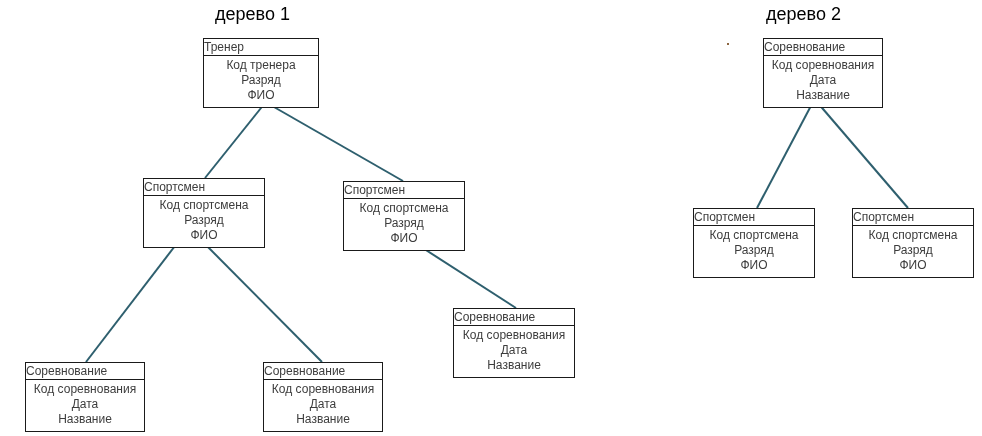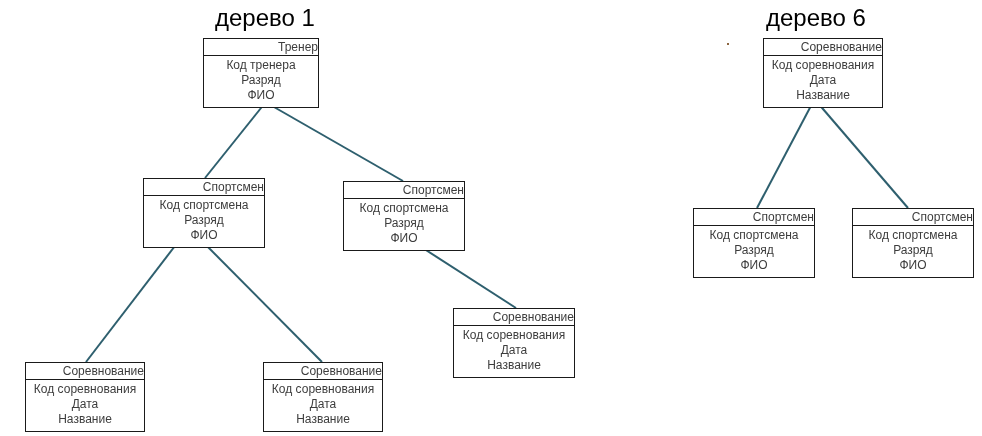--- a/index.html
+++ b/index.html
@@ -17,33 +17,33 @@
     left:0; top:0;
     width:982px; height:436px;
   }
   .edge {
     stroke:#2E5F6E;
     stroke-width:2;
     fill:none;
   }
   .tree-title {
     position:absolute;
-    font-size:24px;
+    font-size:18px;
     color:#000000;
     white-space:nowrap;
   }
   .node {
     position:absolute;
     background:#ffffff;
     border:1px solid #1a1a1a;
     color:#3d3d3d;
     font-size:12px;
   }
   .node-title {
-    text-align:right;
+    text-align:left;
     border-bottom:1px solid #1a1a1a;
     line-height:16px;
     height:17px;
     color:#3d3d3d;
     white-space:nowrap;
   }
   .node-body {
     padding:2px 3px 4px 3px;
     text-align:center;
   }
@@ -69,21 +69,21 @@
     <line class="edge" x1="267" y1="103" x2="403" y2="181"></line>
     <line class="edge" x1="178" y1="242" x2="86" y2="362"></line>
     <line class="edge" x1="203" y1="242" x2="322" y2="362"></line>
     <line class="edge" x1="415" y1="243" x2="516" y2="308"></line>
 
     <line class="edge" x1="813" y1="102" x2="757" y2="208"></line>
     <line class="edge" x1="817" y1="102" x2="908" y2="208"></line>
   </svg>
 
   <div class="tree-title" style="left:215px; top:4px;">дерево 1</div>
-  <div class="tree-title" style="left:766px; top:4px;">дерево 6</div>
+  <div class="tree-title" style="left:766px; top:4px;">дерево 2</div>
 
   <div class="stray-dot" style="left:727px; top:43px;"></div>
 
   <div class="node" style="left:203px; top:38px; width:116px;">
     <div class="node-title">Тренер</div>
     <div class="node-body">
       <div class="field">Код тренера</div>
       <div class="field">Разряд</div>
       <div class="field">ФИО</div>
     </div>

